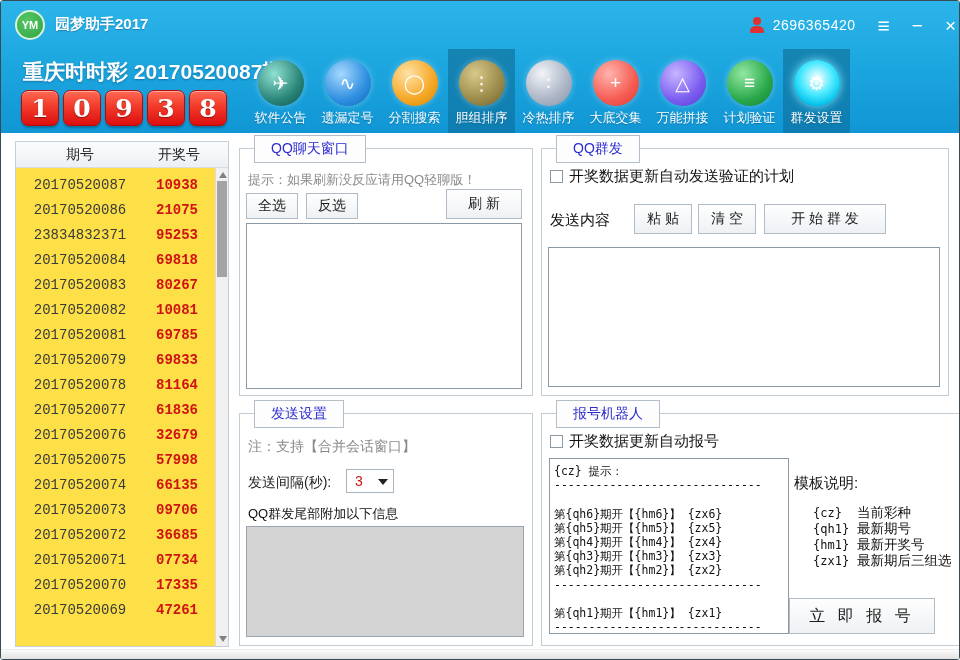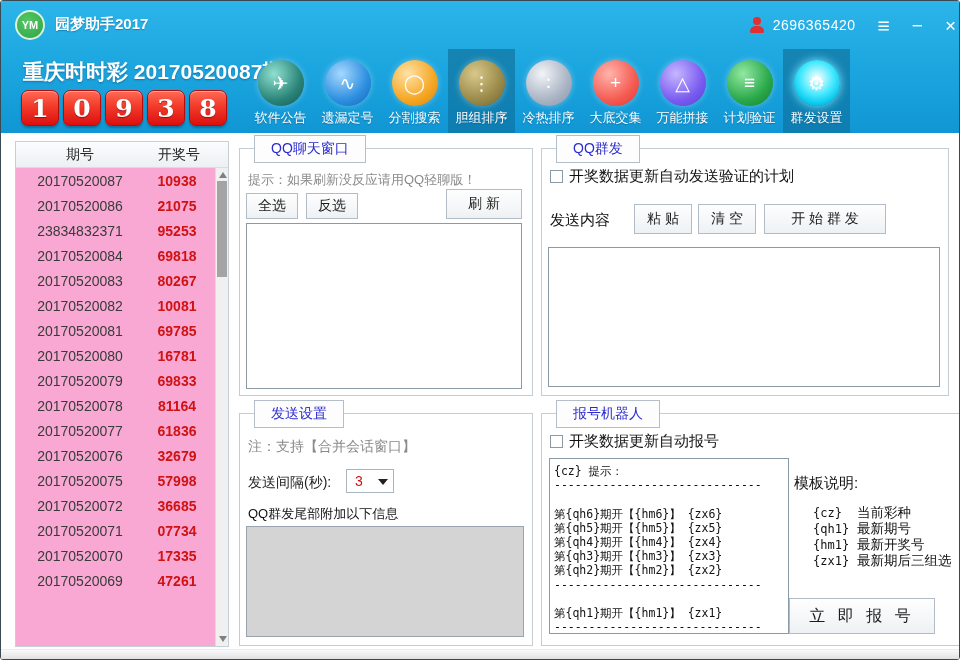--- a/index.html
+++ b/index.html
@@ -48,27 +48,27 @@
   .orb-7 { background:radial-gradient(circle at 35% 30%,#92e8a2,#2aa84a 60%,#158030); }
   .orb-8 { background:radial-gradient(circle at 50% 40%,#ffffff,#49e9ff 45%,#00c2ea 75%,#00a2d2); box-shadow:0 0 10px #7eeaff; }
 
   
   .content { position:absolute; left:0; top:132px; width:100%; height:528px; background:#fff; }
   .bottom-strip { position:absolute; left:0; bottom:0; width:100%; height:12px;
     background:linear-gradient(180deg,#fafafa,#dcdcdc); border-top:1px solid #ececec; }
 
   
   .history { position:absolute; left:14px; top:8px; width:214px; height:506px;
-    background:#f9a8d4; border:1px solid #c6ced6; }
+    background:#fde047; border:1px solid #c6ced6; }
   .h-head { height:26px; display:flex; align-items:center; background:linear-gradient(180deg,#fbfcfd,#edf0f3);
     border-bottom:1px solid #d8dde2; font-size:14px; color:#222; }
   .h-col1 { width:128px; text-align:center; }
   .h-col2 { width:70px; text-align:center; }
   .h-rows { position:absolute; left:0; top:26px; right:14px; bottom:0; overflow:hidden; }
-  .hrow { height:25px; display:flex; align-items:center; font-family:Liberation Sans, sans-serif; font-size:14px; }
+  .hrow { height:25px; display:flex; align-items:flex-end; font-family:Liberation Mono, monospace; font-size:14px; }
   .pcell { width:128px; text-align:center; color:#3a3a3a; }
   .ncell { width:66px; text-align:center; color:#cf1212; font-weight:bold; }
   .vscroll { position:absolute; right:0; top:26px; bottom:0; width:13px; background:#f0f0f0; border-left:1px solid #dcdcdc; }
   .varrow { position:absolute; left:3px; width:0; height:0; border-left:4px solid transparent; border-right:4px solid transparent; }
   .varrow.up { top:4px; border-bottom:6px solid #808080; }
   .varrow.down { bottom:4px; border-top:6px solid #808080; }
   .vthumb { position:absolute; left:1px; top:13px; width:10px; height:96px; background:#a4a4a4; }
 
   
   .group { position:absolute; background:#fff; border:1px solid #c4ccd4; }
@@ -203,42 +203,46 @@
           </div>
           <div class="hrow">
             <span class="pcell">20170520082</span>
             <span class="ncell">10081</span>
           </div>
           <div class="hrow">
             <span class="pcell">20170520081</span>
             <span class="ncell">69785</span>
           </div>
           <div class="hrow">
-            <span class="pcell">20170520080</span>
-            <span class="ncell">16781</span>
-          </div>
-          <div class="hrow">
             <span class="pcell">20170520079</span>
             <span class="ncell">69833</span>
           </div>
           <div class="hrow">
             <span class="pcell">20170520078</span>
             <span class="ncell">81164</span>
           </div>
           <div class="hrow">
             <span class="pcell">20170520077</span>
             <span class="ncell">61836</span>
           </div>
           <div class="hrow">
             <span class="pcell">20170520076</span>
             <span class="ncell">32679</span>
           </div>
           <div class="hrow">
             <span class="pcell">20170520075</span>
             <span class="ncell">57998</span>
+          </div>
+          <div class="hrow">
+            <span class="pcell">20170520074</span>
+            <span class="ncell">66135</span>
+          </div>
+          <div class="hrow">
+            <span class="pcell">20170520073</span>
+            <span class="ncell">09706</span>
           </div>
           <div class="hrow">
             <span class="pcell">20170520072</span>
             <span class="ncell">36685</span>
           </div>
           <div class="hrow">
             <span class="pcell">20170520071</span>
             <span class="ncell">07734</span>
           </div>
           <div class="hrow">

